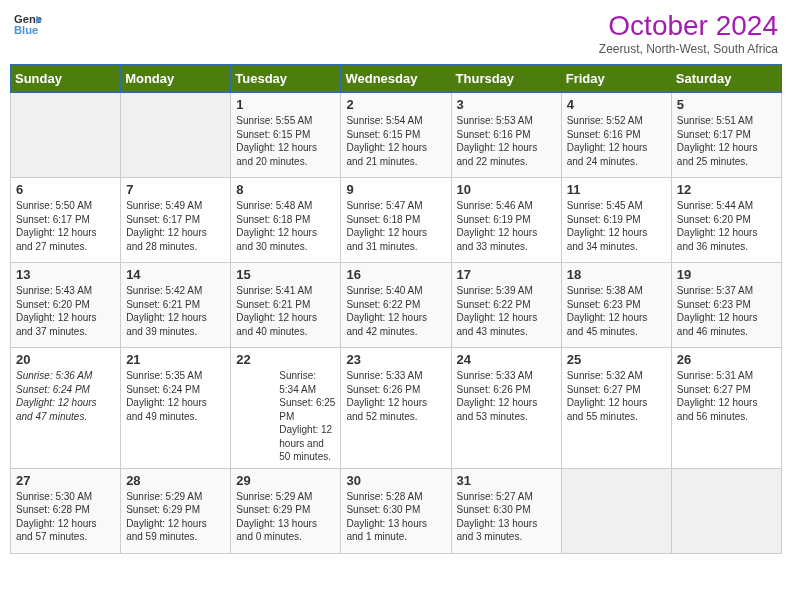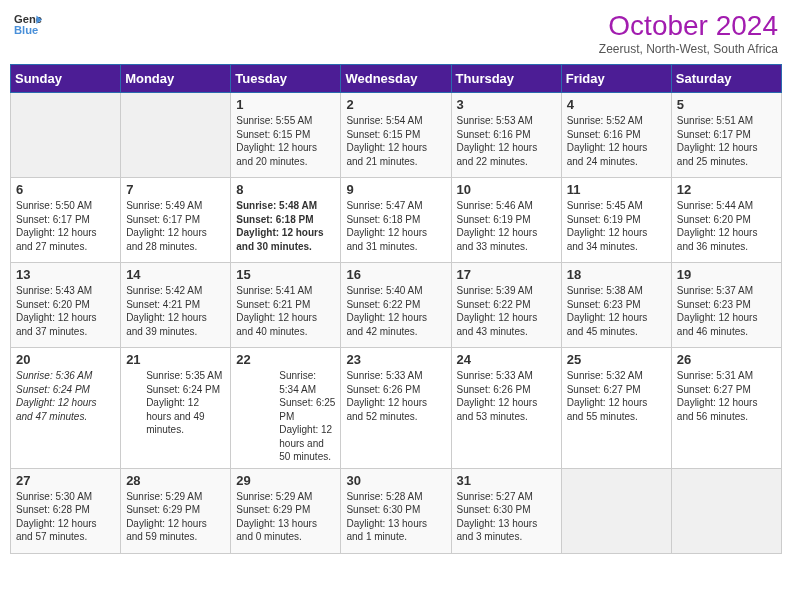--- a/index.html
+++ b/index.html
@@ -37,21 +37,21 @@
     .subtitle {
       font-size: 12px;
       color: #555;
     }
     .calendar {
       width: 100%;
       border-collapse: collapse;
       border: 1px solid #ccc;
     }
     .calendar th {
-      background: #4c1d95;
+      background: #4d7c0f;
       color: #fff;
       font-size: 13px;
       font-weight: bold;
       padding: 6px 4px;
       text-align: left;
       border: 1px solid #2a6aae;
     }
     .calendar td {
       width: calc(100% / 7);
       vertical-align: top;
@@ -155,21 +155,21 @@
 Daylight: 12 hours and 27 minutes.</div>
         </td>
         <td>
           <span class="day-number">7</span>
           <div class="day-info" style="white-space: pre-line;">Sunrise: 5:49 AM
 Sunset: 6:17 PM
 Daylight: 12 hours and 28 minutes.</div>
         </td>
         <td>
           <span class="day-number">8</span>
-          <div class="day-info" style="white-space: pre-line; font-weight: bold;">Sunrise: 5:48 AM
+          <div class="day-info" style="white-space: pre-line;">Sunrise: 5:48 AM
 Sunset: 6:18 PM
 Daylight: 12 hours and 30 minutes.</div>
         </td>
         <td>
           <span class="day-number">9</span>
           <div class="day-info" style="white-space: pre-line;">Sunrise: 5:47 AM
 Sunset: 6:18 PM
 Daylight: 12 hours and 31 minutes.</div>
         </td>
         <td>
@@ -194,21 +194,21 @@
       <tr>
         <td>
           <span class="day-number">13</span>
           <div class="day-info" style="white-space: pre-line;">Sunrise: 5:43 AM
 Sunset: 6:20 PM
 Daylight: 12 hours and 37 minutes.</div>
         </td>
         <td>
           <span class="day-number">14</span>
           <div class="day-info" style="white-space: pre-line;">Sunrise: 5:42 AM
-Sunset: 4:21 PM
+Sunset: 6:21 PM
 Daylight: 12 hours and 39 minutes.</div>
         </td>
         <td>
           <span class="day-number">15</span>
           <div class="day-info" style="white-space: pre-line;">Sunrise: 5:41 AM
 Sunset: 6:21 PM
 Daylight: 12 hours and 40 minutes.</div>
         </td>
         <td>
           <span class="day-number">16</span>
@@ -237,21 +237,21 @@
       </tr>
       <tr>
         <td>
           <span class="day-number">20</span>
           <div class="day-info" style="white-space: pre-line; font-style: italic;">Sunrise: 5:36 AM
 Sunset: 6:24 PM
 Daylight: 12 hours and 47 minutes.</div>
         </td>
         <td>
           <span class="day-number">21</span>
-          <div class="day-info" style="white-space: pre-line; margin-left: 20px;">Sunrise: 5:35 AM
+          <div class="day-info" style="white-space: pre-line;">Sunrise: 5:35 AM
 Sunset: 6:24 PM
 Daylight: 12 hours and 49 minutes.</div>
         </td>
         <td>
           <span class="day-number">22</span>
           <div class="day-info" style="white-space: pre-line; margin-left: 43px;">Sunrise: 5:34 AM
 Sunset: 6:25 PM
 Daylight: 12 hours and 50 minutes.</div>
         </td>
         <td>

